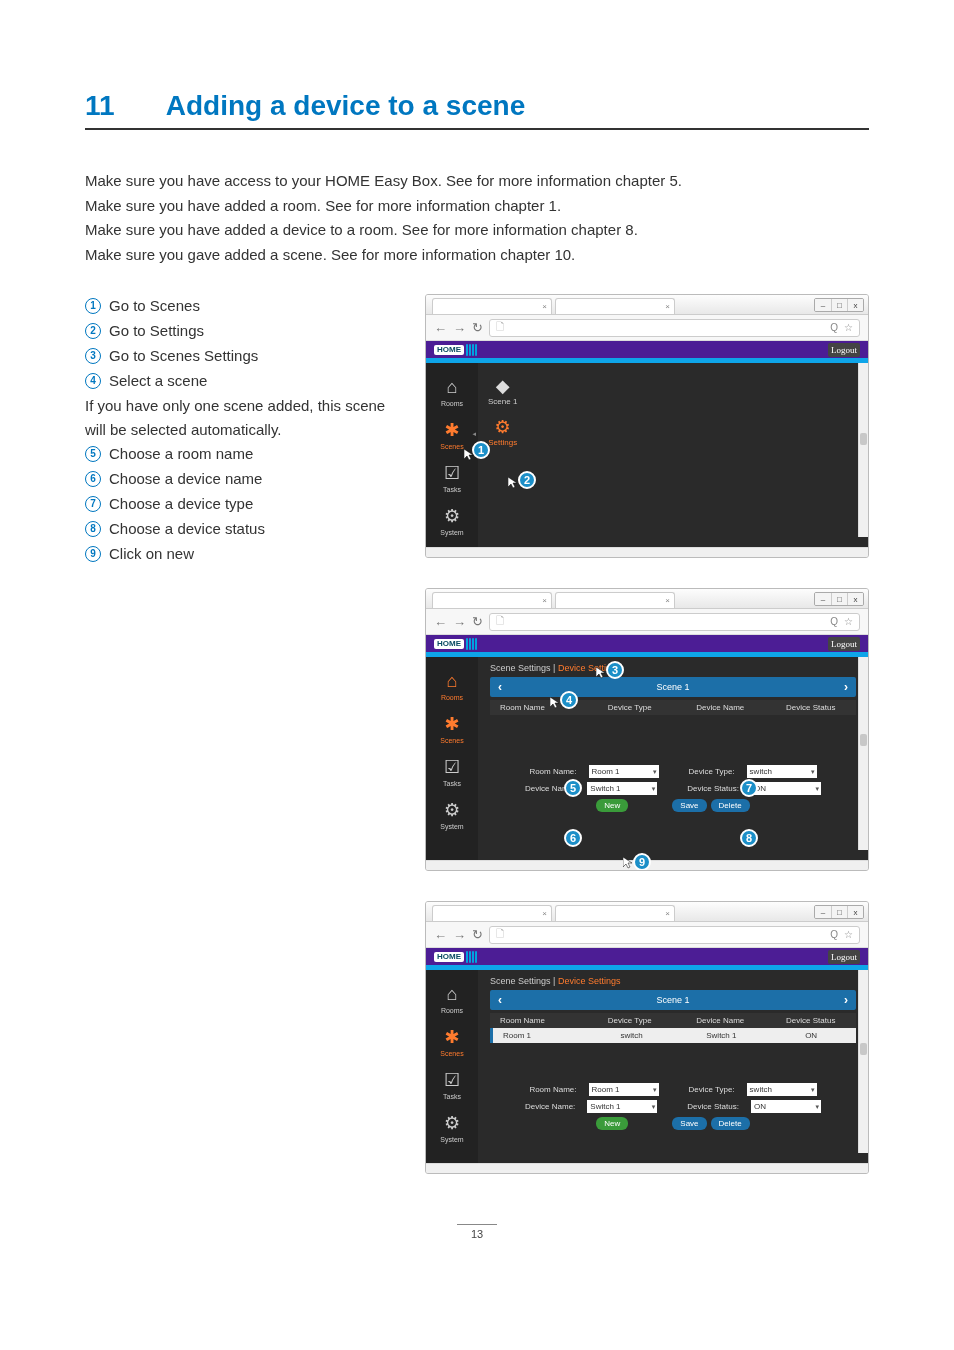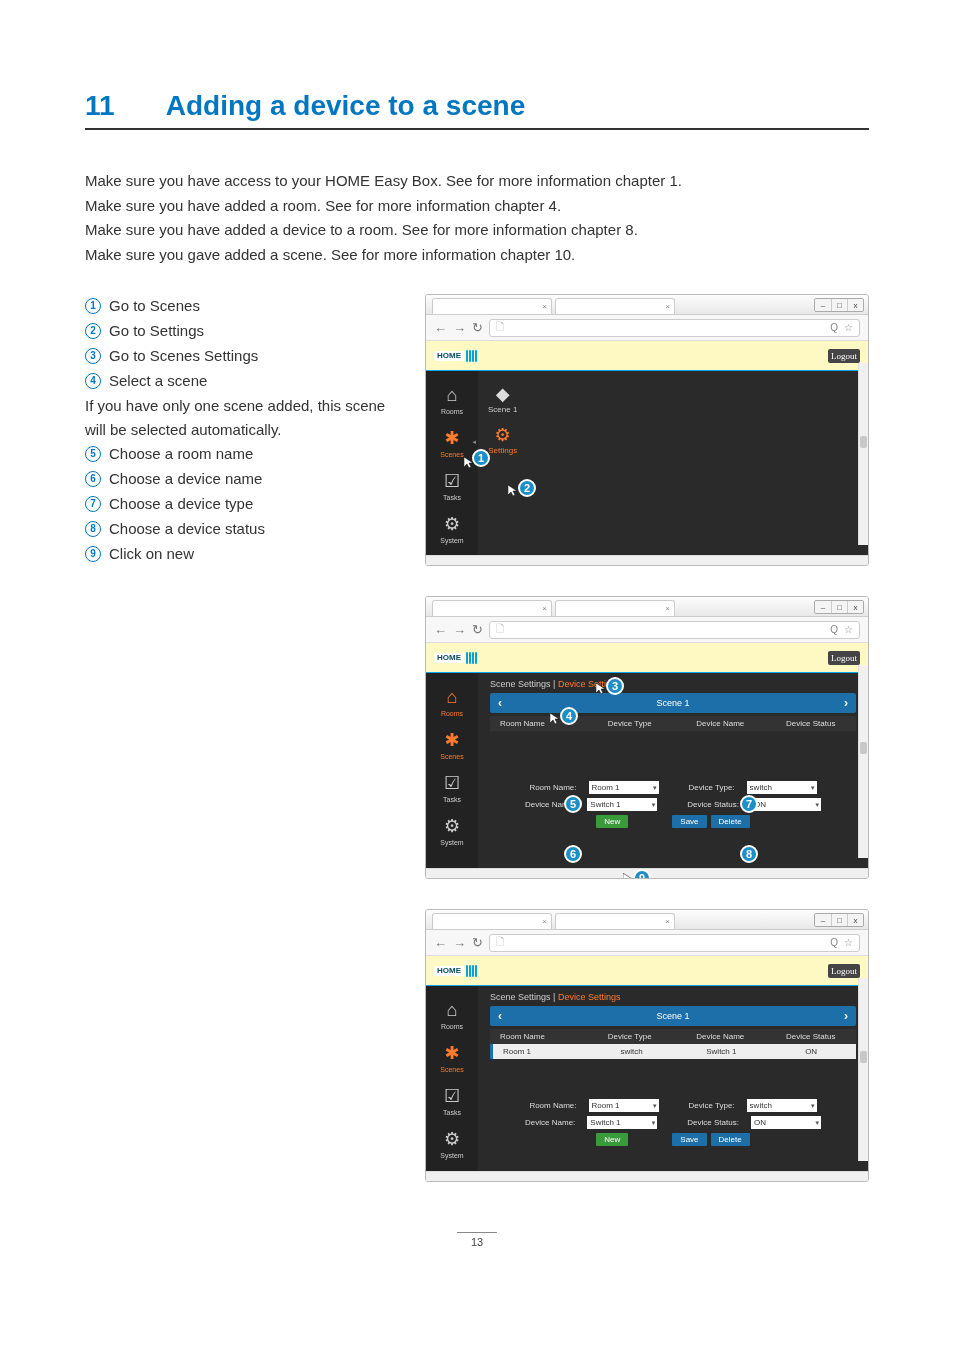--- a/index.html
+++ b/index.html
@@ -79,22 +79,22 @@
     display:flex; align-items:center; padding:0 6px; justify-content:space-between;
   }
   .addrbar .doc{font-size:10px;color:#aaa;}
   .addrbar .ricons{display:flex;gap:6px;color:#888;font-size:10px;}
 
   .app {
     background:#2a2a2a; color:#ddd; min-height:150px; display:flex; flex-direction:column;
     position:relative;
   }
   .app-header{
-    height:30px; background:#fef9c3; display:flex; align-items:center; justify-content:space-between;
-    padding:0 8px; border-bottom:1px solid #0ea5e9;
+    height:22px; background:#4c1d95; display:flex; align-items:center; justify-content:space-between;
+    padding:0 8px; border-bottom:5px solid #0ea5e9;
   }
   .logo{display:flex;align-items:center;gap:2px;}
   .logo .he{background:#fff;color:#0a4b63;font-weight:bold;font-size:8px;padding:1px 3px;border-radius:2px;line-height:1;}
   .logo .bars{display:flex;gap:1px;}
   .logo .bars span{width:2px;height:12px;background:#00a3e0;border-radius:1px;}
   .logout{background:#444;color:#fff;padding:2px 3px;border-radius:2px;font-size:9px;font-family:Liberation Serif, serif;}
 
   .app-body{flex:1;display:flex;}
   .sidebar{
     width:52px;background:#222;display:flex;flex-direction:column;align-items:center;
@@ -136,21 +136,21 @@
   .form-area{margin-top:50px;font-size:8px;color:#ddd;}
   .form-row{display:flex;gap:30px;justify-content:center;margin-bottom:4px;}
   .form-pair{display:flex;align-items:center;gap:12px;}
   .form-pair label{white-space:nowrap;}
   .form-pair .sel{
     background:#fff;color:#333;border:none;width:70px;height:13px;font-size:8px;
     display:flex;align-items:center;padding:0 3px;position:relative;
   }
   .form-pair .sel::after{content:"▾";position:absolute;right:2px;font-size:7px;color:#555;}
   .btns{display:flex;gap:4px;justify-content:center;margin-top:4px;}
-  .btns span{padding:2px 8px;border-radius:1px;font-size:8px;}
+  .btns span{padding:2px 8px;border-radius:6px;font-size:8px;}
   .b-new{background:#3a9b3a;color:#fff;}
   .b-save{background:#1c6fa8;color:#fff;margin-left:40px;}
   .b-del{background:#1c6fa8;color:#fff;}
 
   .callout{
     position:absolute;width:18px;height:18px;border:2px solid #fff;border-radius:50%;
     background:#1c8fc8;color:#fff;font-weight:bold;font-size:11px;
     display:flex;align-items:center;justify-content:center;z-index:5;
   }
   .cursor{
@@ -171,22 +171,22 @@
 <body>
 
 <div class="heading">
   <h1>
     <span class="num">11</span>
     <span>Adding a device to a scene</span>
   </h1>
 </div>
 
 <div class="intro">
-  <p>Make sure you have access to your HOME Easy Box. See for more information chapter 1.</p>
-  <p>Make sure you have added a room. See for more information chapter 4.</p>
+  <p>Make sure you have access to your HOME Easy Box. See for more information chapter 5.</p>
+  <p>Make sure you have added a room. See for more information chapter 1.</p>
   <p>Make sure you have added a device to a room. See for more information chapter 8.</p>
   <p>Make sure you gave added a scene. See for more information chapter 10.</p>
 </div>
 
 <div class="two-col">
 
   <div class="left-col">
     <ul class="step-list">
       <li>
           <span class="circ">1</span>

